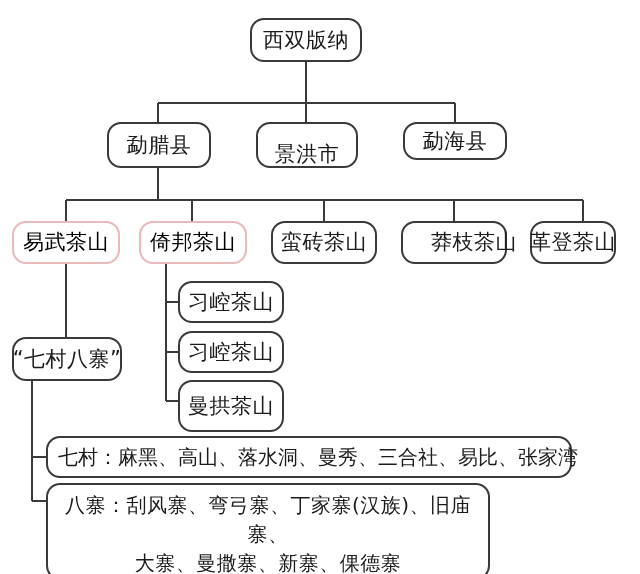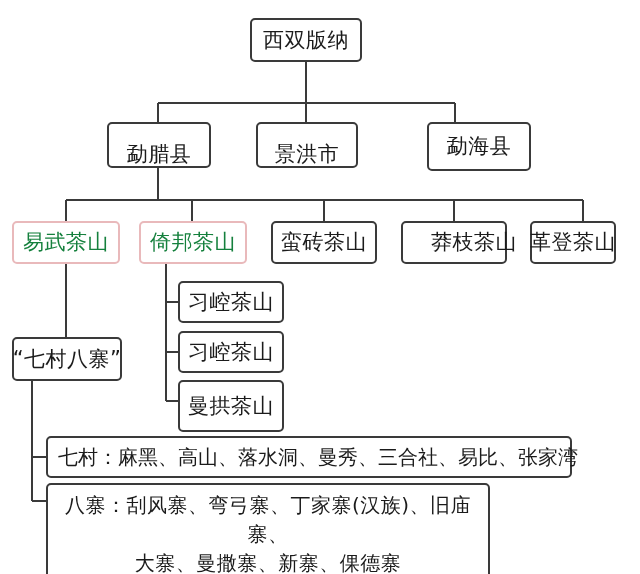--- a/index.html
+++ b/index.html
@@ -24,35 +24,35 @@
     left: 0;
     top: 0;
     width: 640px;
     height: 574px;
     pointer-events: none;
   }
   .node {
     position: absolute;
     box-sizing: border-box;
     border: 2px solid #3a3a3a;
-    border-radius: 5px;
+    border-radius: 14px;
     background: #ffffff;
     color: #1b1b1b;
     display: flex;
     align-items: center;
     justify-content: center;
     font-size: 21px;
     line-height: 1.15;
     letter-spacing: 0.5px;
     white-space: nowrap;
     z-index: 2;
   }
   .node.accent {
     border-color: #e9b9bb;
-    color: #15803d;
+    color: #000000;
   }
   .node.wide {
     justify-content: flex-start;
     padding-left: 10px;
     padding-right: 10px;
     font-size: 20px;
     letter-spacing: 0px;
   }
   .node.multiline {
     display: block;
@@ -96,27 +96,27 @@
       <path d="M166,302 L178,302"></path>
       <path d="M166,352 L178,352"></path>
       <path d="M166,401 L178,401"></path>
     </g>
   </svg>
 
   <div class="node" style="left:250px; top:18px; width:112px; height:44px;">
     <span>西双版纳</span>
   </div>
 
-  <div class="node" style="left:107px; top:122px; width:104px; height:46px;align-items:flex-end;">
+  <div class="node" style="left:107px; top:122px; width:104px; height:46px;">
     <span>勐腊县</span>
   </div>
   <div class="node" style="left:256px; top:122px; width:102px; height:46px;align-items:flex-end;">
     <span>景洪市</span>
   </div>
-  <div class="node" style="left:403px; top:122px; width:104px; height:49px;margin-left:24px;">
+  <div class="node" style="left:403px; top:122px; width:104px; height:38px;">
     <span>勐海县</span>
   </div>
 
   <div class="node accent" style="left:12px; top:221px; width:108px; height:43px;">
     <span>易武茶山</span>
   </div>
   <div class="node accent" style="left:139px; top:221px; width:108px; height:43px;">
     <span>倚邦茶山</span>
   </div>
   <div class="node" style="left:271px; top:221px; width:106px; height:43px;">

